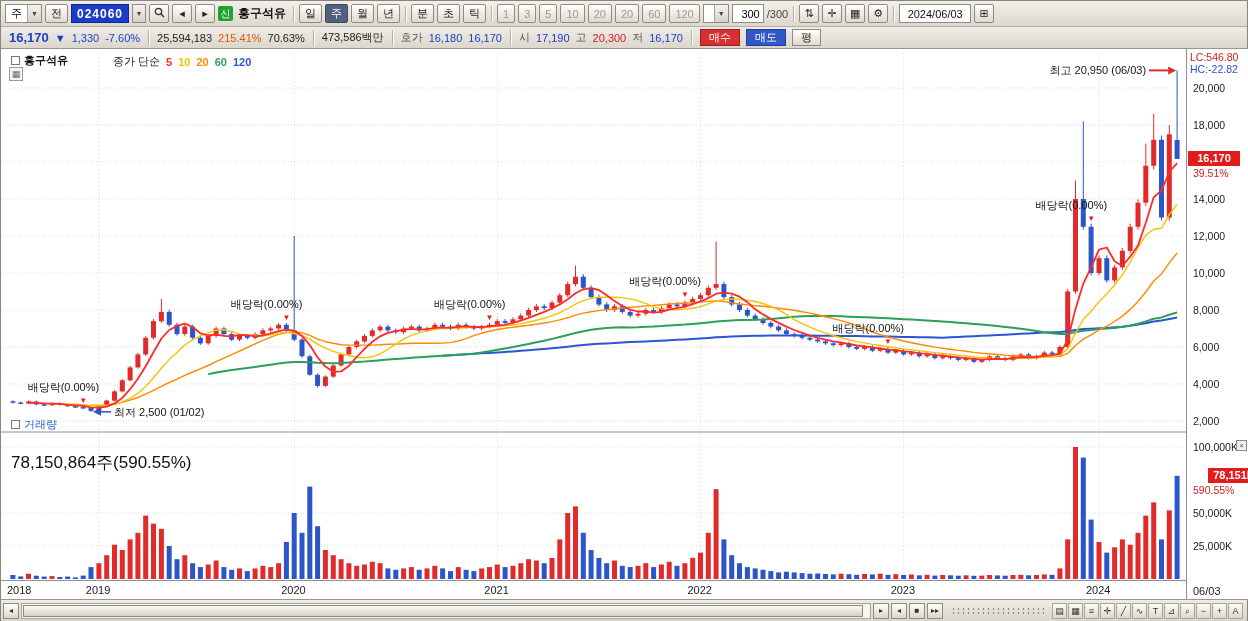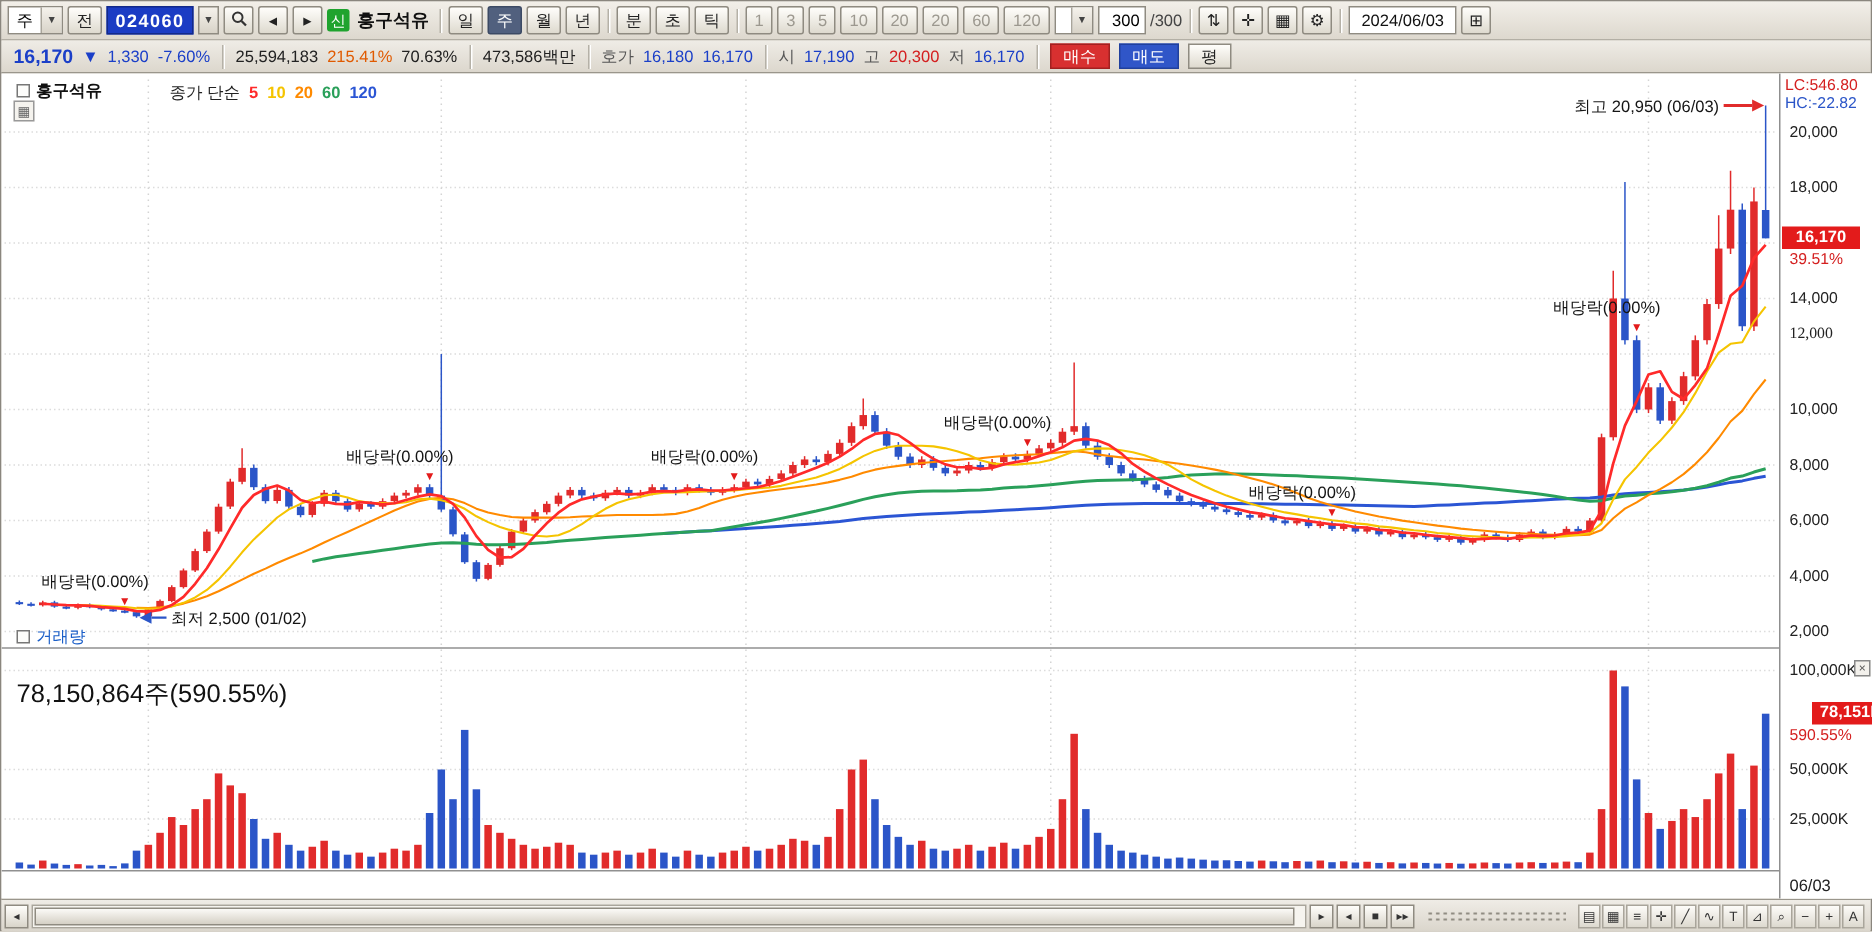--- a/index.html
+++ b/index.html
@@ -681,39 +681,48 @@
     </div>
     <div class="vol-sum">78,150,864주(590.55%)</div>
 
     <div class="right-axis">
       <div class="lc">LC:546.80</div>
       <div class="hc">HC:-22.82</div>
       <div id="price-ticks">
           <div class="tick" style="top: 33px;">20,000</div>
           <div class="tick" style="top: 70px;">18,000</div>
           <div class="tick" style="top: 144px;">14,000</div>
-          <div class="tick" style="top: 168px; font-family: Liberation Serif, serif;">12,000</div>
+          <div class="tick" style="top: 181px;">12,000</div>
           <div class="tick" style="top: 218px;">10,000</div>
           <div class="tick" style="top: 255px;">8,000</div>
           <div class="tick" style="top: 292px;">6,000</div>
           <div class="tick" style="top: 329px;">4,000</div>
           <div class="tick" style="top: 366px;">2,000</div>
         </div>
       <div class="pbadge" id="price-badge" style="top: 101.855px;">16,170</div>
       <div class="ppct" id="price-pct" style="top: 117.855px;">39.51%</div>
       <div id="vol-ticks">
           <div class="tick" style="top: 392px;">100,000K</div>
           <div class="tick" style="top: 458px;">50,000K</div>
           <div class="tick" style="top: 491px;">25,000K</div>
         </div>
       <div class="vclose" id="vclose" style="top: 391px;">×</div>
       <div class="pbadge" id="vol-badge" style="top: 418.841px; margin-left: 20px;">78,151K</div>
       <div class="ppct" id="vol-pct" style="top: 434.841px;">590.55%</div>
       <div class="last-date">06/03</div>
     </div>
+    <div id="x-axis">
+        <div style="left: 6px;">2018</div>
+        <div style="left: 84.8533px;">2019</div>
+        <div style="left: 280.187px;">2020</div>
+        <div style="left: 483.333px;">2021</div>
+        <div style="left: 686.48px;">2022</div>
+        <div style="left: 889.627px;">2023</div>
+        <div style="left: 1084.96px;">2024</div>
+      </div>
   </div>
 
   <div class="bottom-bar">
     <button class="sb-btn">◂</button>
     <div class="track">
       <div class="thumb"></div>
     </div>
     <button class="sb-btn">▸</button>
     <button class="sb-btn">◂</button>
     <button class="sb-btn">■</button>

